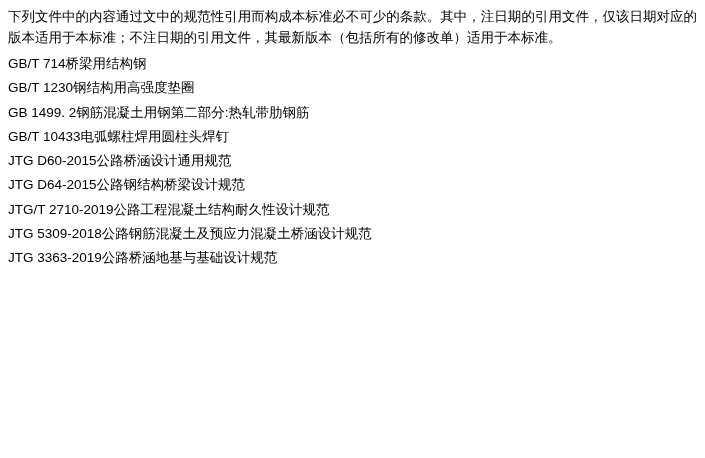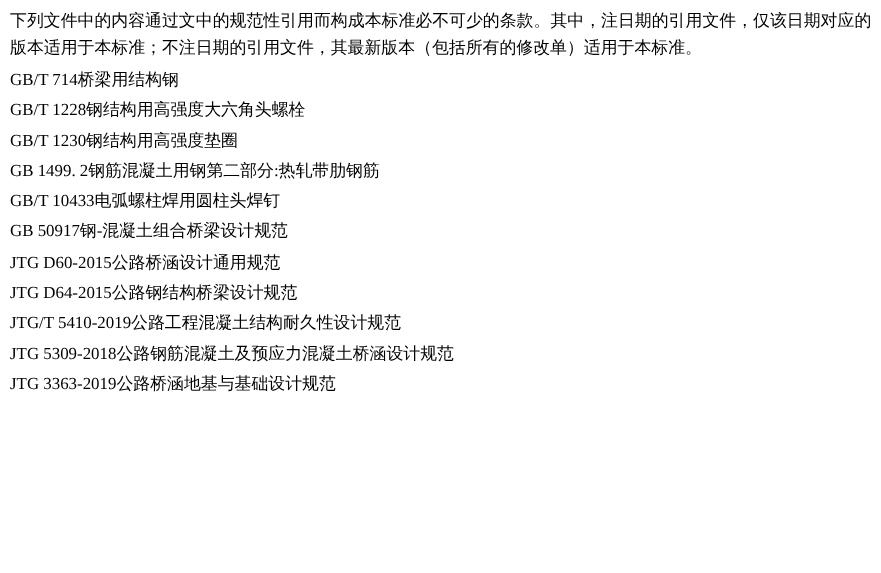--- a/index.html
+++ b/index.html
@@ -32,35 +32,32 @@
     list-style: none;
     margin: 0;
     padding: 0;
   }
   .std-item {
     font-size: 13.5px;
     line-height: 24.3px;
     white-space: nowrap;
     margin: 0;
     padding: 0;
-    font-family: Liberation Serif, serif;
   }
 </style>
 </head>
 <body>
 
 <div id="doc">
   <p class="intro">下列文件中的内容通过文中的规范性引用而构成本标准必不可少的条款。其中，注日期的引用文件，仅该日期对应的版本适用于本标准；不注日期的引用文件，其最新版本（包括所有的修改单）适用于本标准。</p>
   <ul class="std-list">
     <li class="std-item">GB/T 714桥梁用结构钢</li>
-    <li class="std-item">GB/T 1228钢结构用高强度大六角头螺栓</li>
     <li class="std-item">GB/T 1230钢结构用高强度垫圈</li>
     <li class="std-item">GB 1499. 2钢筋混凝土用钢第二部分:热轧带肋钢筋</li>
     <li class="std-item">GB/T 10433电弧螺柱焊用圆柱头焊钉</li>
-    <li class="std-item">GB 50917钢-混凝土组合桥梁设计规范</li>
     <li class="std-item">JTG D60-2015公路桥涵设计通用规范</li>
     <li class="std-item">JTG D64-2015公路钢结构桥梁设计规范</li>
-    <li class="std-item">JTG/T 5410-2019公路工程混凝土结构耐久性设计规范</li>
+    <li class="std-item">JTG/T 2710-2019公路工程混凝土结构耐久性设计规范</li>
     <li class="std-item">JTG 5309-2018公路钢筋混凝土及预应力混凝土桥涵设计规范</li>
     <li class="std-item">JTG 3363-2019公路桥涵地基与基础设计规范</li>
 
   </ul>
 </div>
 
 </body></html>

